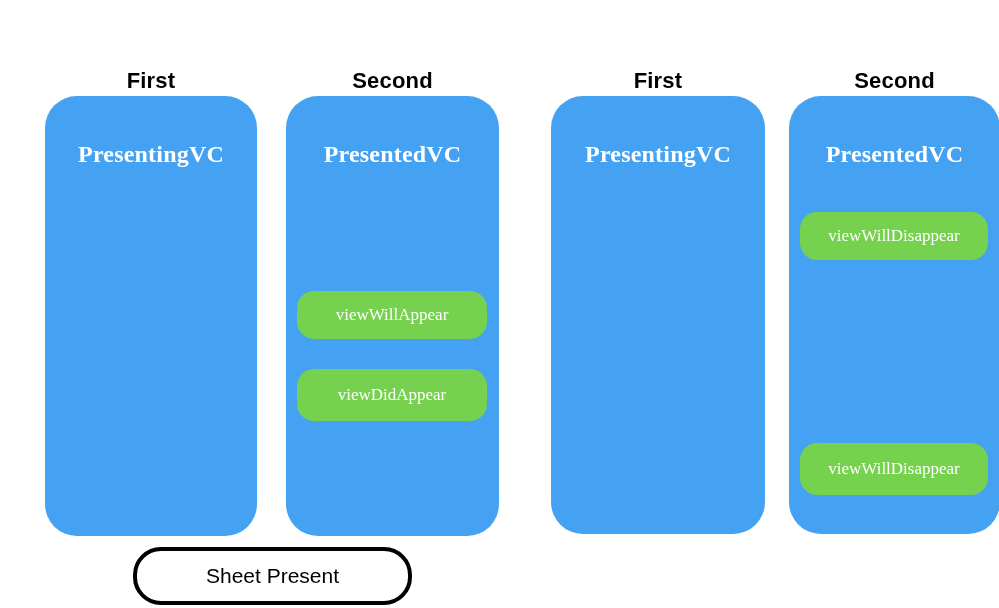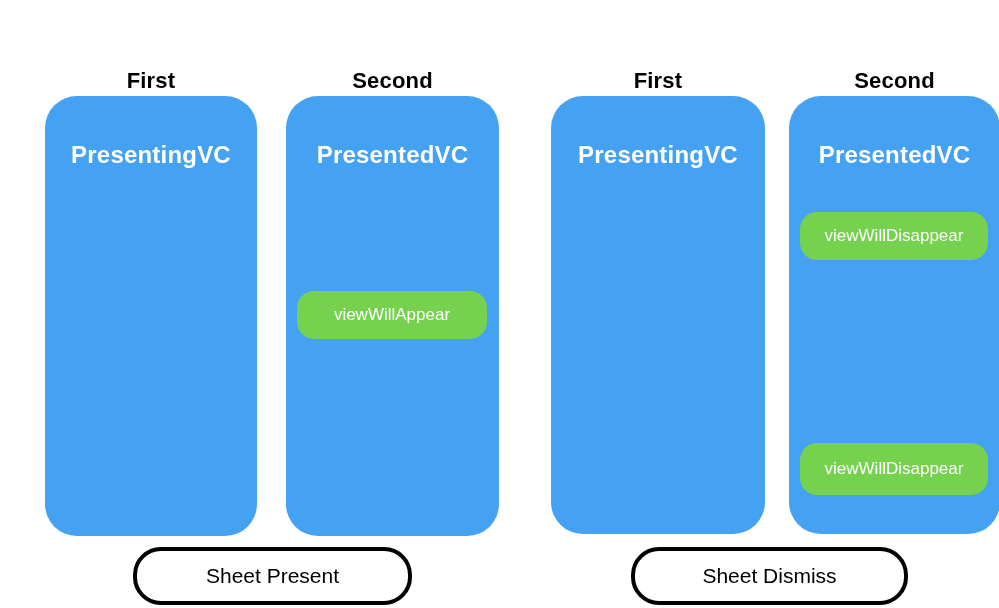--- a/index.html
+++ b/index.html
@@ -35,20 +35,21 @@
   }
   .panel-present .col-header.first  { left: 0;   width: 212px; }
   .panel-present .col-header.second { left: 241px; width: 213px; }
   .panel-dismiss .col-header.first  { left: 0;   width: 214px; }
   .panel-dismiss .col-header.second { left: 238px; width: 211px; }
 
   .vc-card {
     position: absolute; top: 72px;
     background: var(--card-blue);
     border-radius: 32px;
+    font-family: Liberation Serif, serif;
   }
   .panel-present .vc-card.first  { left: 0;    width: 212px; height: 440px; }
   .panel-present .vc-card.second { left: 241px; width: 213px; height: 440px; }
   .panel-dismiss .vc-card.first  { left: 0;    width: 214px; height: 438px; }
   .panel-dismiss .vc-card.second { left: 238px; width: 211px; height: 438px; }
 
   .vc-title {
     margin-top: 21px;
     text-align: center;
     font-size: 24px; font-weight: bold;
@@ -93,35 +94,35 @@
     <div class="col-header first">First</div>
     <div class="col-header second">Second</div>
 
     <div class="vc-card first">
       <div class="vc-title">PresentingVC</div>
     </div>
 
     <div class="vc-card second">
       <div class="vc-title">PresentedVC</div>
       <div class="badge pos-a">viewWillAppear</div>
+      <div class="badge pos-b">viewDidAppear</div>
     </div>
 
     <div class="sheet-button">Sheet Present</div>
   </div>
 
   <div class="panel panel-dismiss">
     <div class="col-header first">First</div>
     <div class="col-header second">Second</div>
 
     <div class="vc-card first">
       <div class="vc-title">PresentingVC</div>
     </div>
 
     <div class="vc-card second">
       <div class="vc-title">PresentedVC</div>
       <div class="badge pos-a">viewWillDisappear</div>
       <div class="badge pos-b">viewWillDisappear</div>
     </div>
 
-    <div class="sheet-button">Sheet Dismiss</div>
   </div>
 
 </div>
 
 </body></html>

